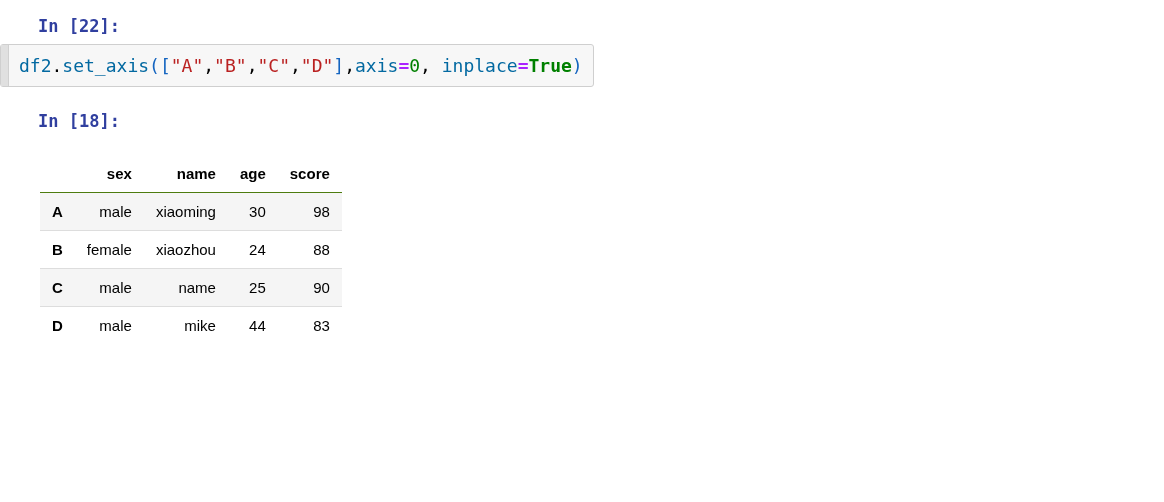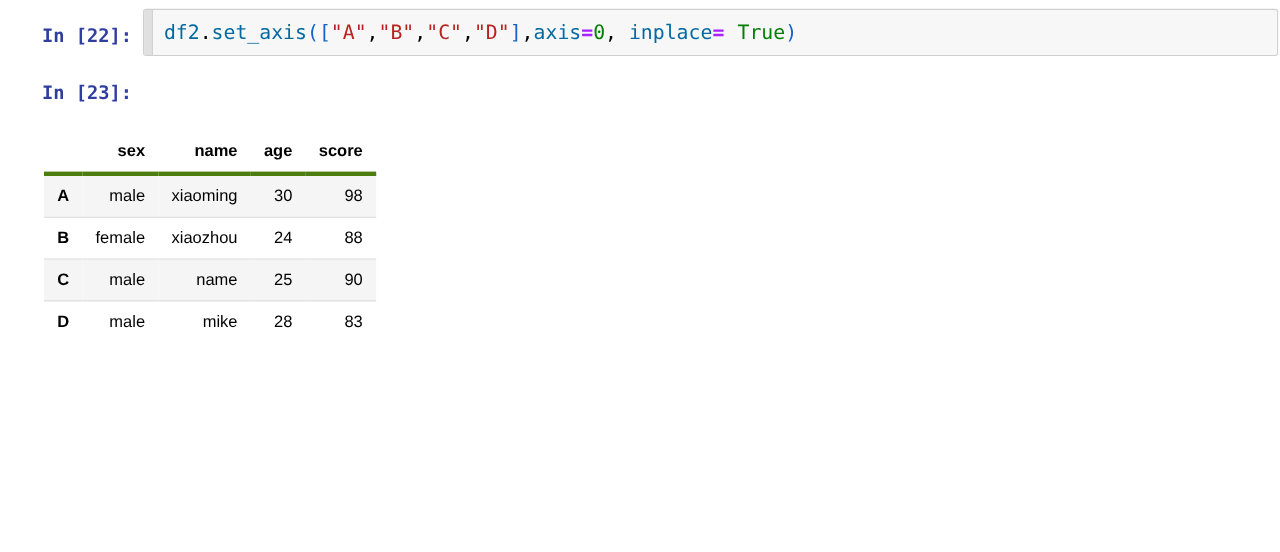--- a/index.html
+++ b/index.html
@@ -4,22 +4,23 @@
   <style>
     * { margin: 0; padding: 0; box-sizing: border-box; }
     body {
       font-family: "Helvetica Neue", Helvetica, Arial, sans-serif;
       font-size: 14px;
       background: #fff;
       padding: 8px 0;
     }
     .cell {
       display: flex;
-      align-items: flex-end;
+      align-items: flex-start;
       margin-bottom: 4px;
+      flex-direction: column;
     }
     .prompt {
       width: 130px;
       min-width: 130px;
       text-align: right;
       padding: 8px 10px 8px 0;
       font-family: "Menlo", "Monaco", "Consolas", monospace;
       font-size: 17px;
       font-weight: bold;
     }
@@ -60,21 +61,21 @@
       border-collapse: collapse;
       font-size: 15px;
     }
     .dataframe th, .dataframe td {
       text-align: right;
       padding: 10px 12px;
       border: none;
     }
     .dataframe thead th {
       font-weight: bold;
-      border-bottom: 4px solid #4d7c0f;
+      border-bottom: 1px solid #4d7c0f;
     }
     .dataframe tbody th {
       font-weight: bold;
     }
     .dataframe tbody tr {
       border-bottom: 1px solid #ddd;
     }
     .dataframe tbody tr:last-child {
       border-bottom: none;
     }
@@ -82,36 +83,36 @@
       background: #f5f5f5;
     }
     
     .tok-name { color: #0369a1; }
     .tok-punct { color: #000; }
     .tok-paren { color: #1565C0; }
     .tok-bracket { color: #1565C0; }
     .tok-string { color: #BA2121; }
     .tok-op { color: #AA22FF; font-weight: bold; }
     .tok-num { color: #008000; }
-    .tok-kw { color: #008000; font-weight: normal; margin-left: 12px; }
+    .tok-kw { color: #008000; font-weight: bold; }
     .tok-comment { color: #408080; font-style: italic; }
   </style>
 </head>
 <body>
 
 <div class="cell">
   <div class="prompt prompt-in">In [22]:</div>
   <div class="input-area">
     <div class="input-gutter"></div>
     <div class="input-code"><span class="tok-name">df2</span><span class="tok-punct">.</span><span class="tok-name">set_axis</span><span class="tok-paren">(</span><span class="tok-bracket">[</span><span class="tok-string">"A"</span><span class="tok-punct">,</span><span class="tok-string">"B"</span><span class="tok-punct">,</span><span class="tok-string">"C"</span><span class="tok-punct">,</span><span class="tok-string">"D"</span><span class="tok-bracket">]</span><span class="tok-punct">,</span><span class="tok-name">axis</span><span class="tok-op">=</span><span class="tok-num">0</span><span class="tok-punct">,</span><span class="tok-name"> inplace</span><span class="tok-op">=</span><span class="tok-kw">True</span><span class="tok-paren">)</span></div>
   </div>
 </div>
 
 <div class="cell" style="margin-top:16px;">
-  <div class="prompt prompt-in">In [23]:</div>
+  <div class="prompt prompt-in">In [18]:</div>
 </div>
 
 <div class="cell" style="margin-top:10px;">
   <div class="output-area">
     <table class="dataframe">
       <thead>
         <tr>
           <th></th>
           <th>sex</th>
           <th>name</th>
@@ -138,19 +139,19 @@
           <th>C</th>
           <td>male</td>
           <td>name</td>
           <td>25</td>
           <td>90</td>
         </tr>
         <tr>
           <th>D</th>
           <td>male</td>
           <td>mike</td>
-          <td>28</td>
+          <td>44</td>
           <td>83</td>
         </tr>
       </tbody>
     </table>
   </div>
 </div>
 
 </body></html>

